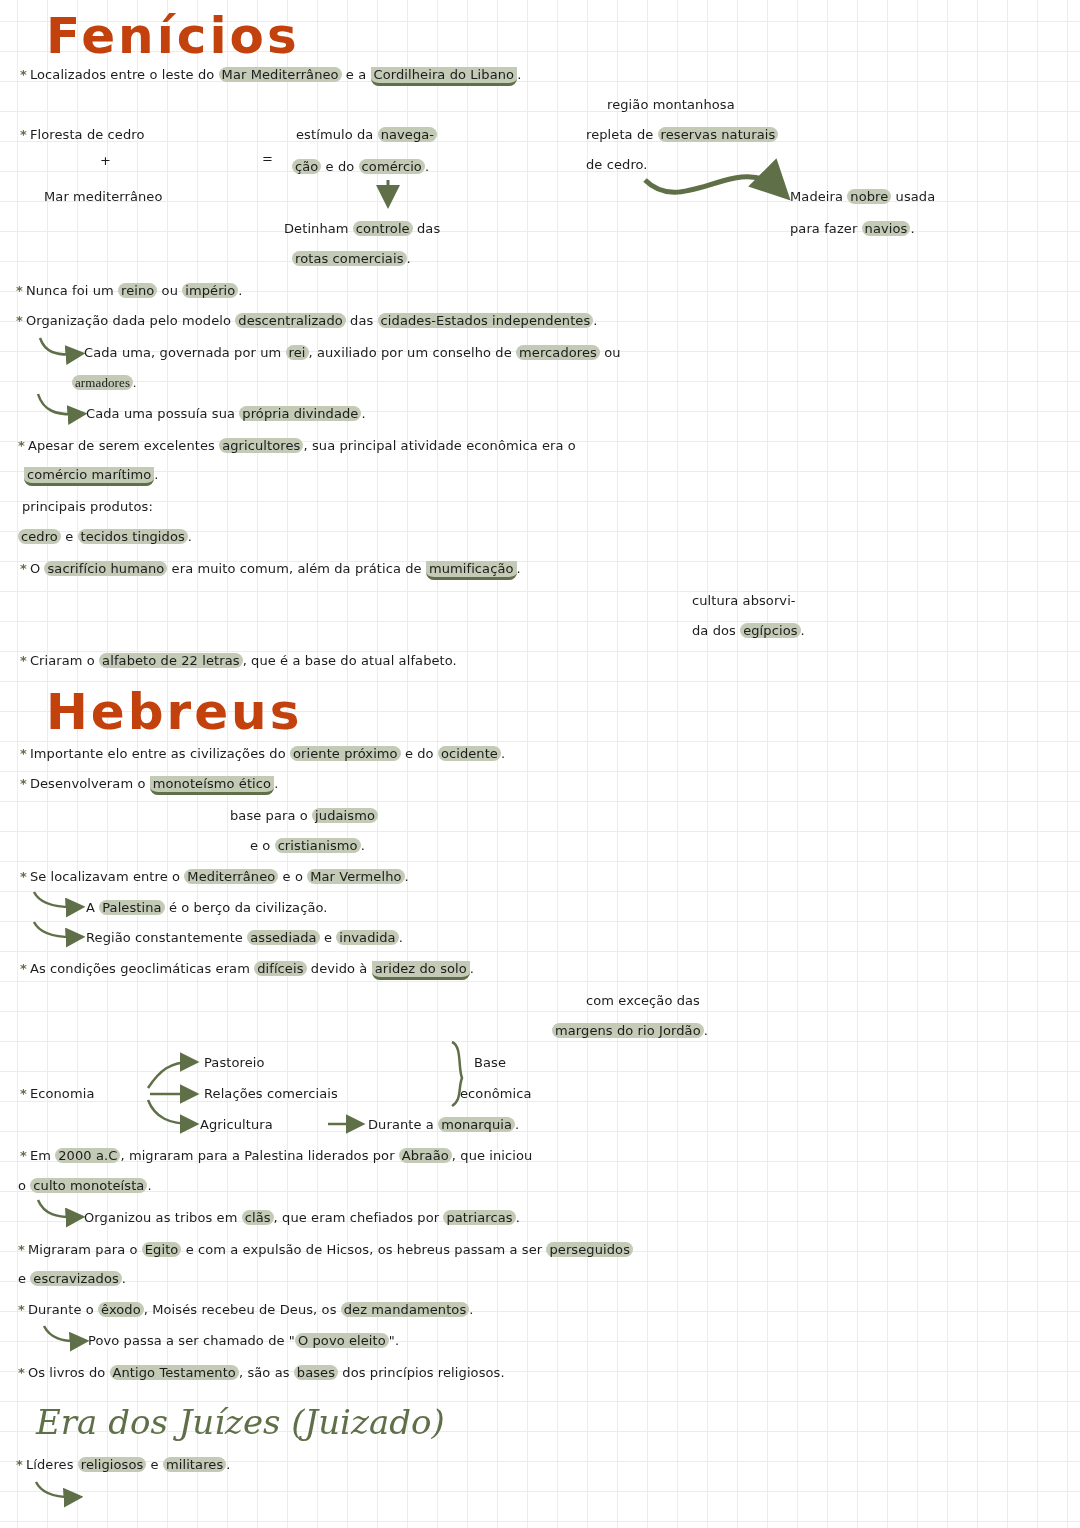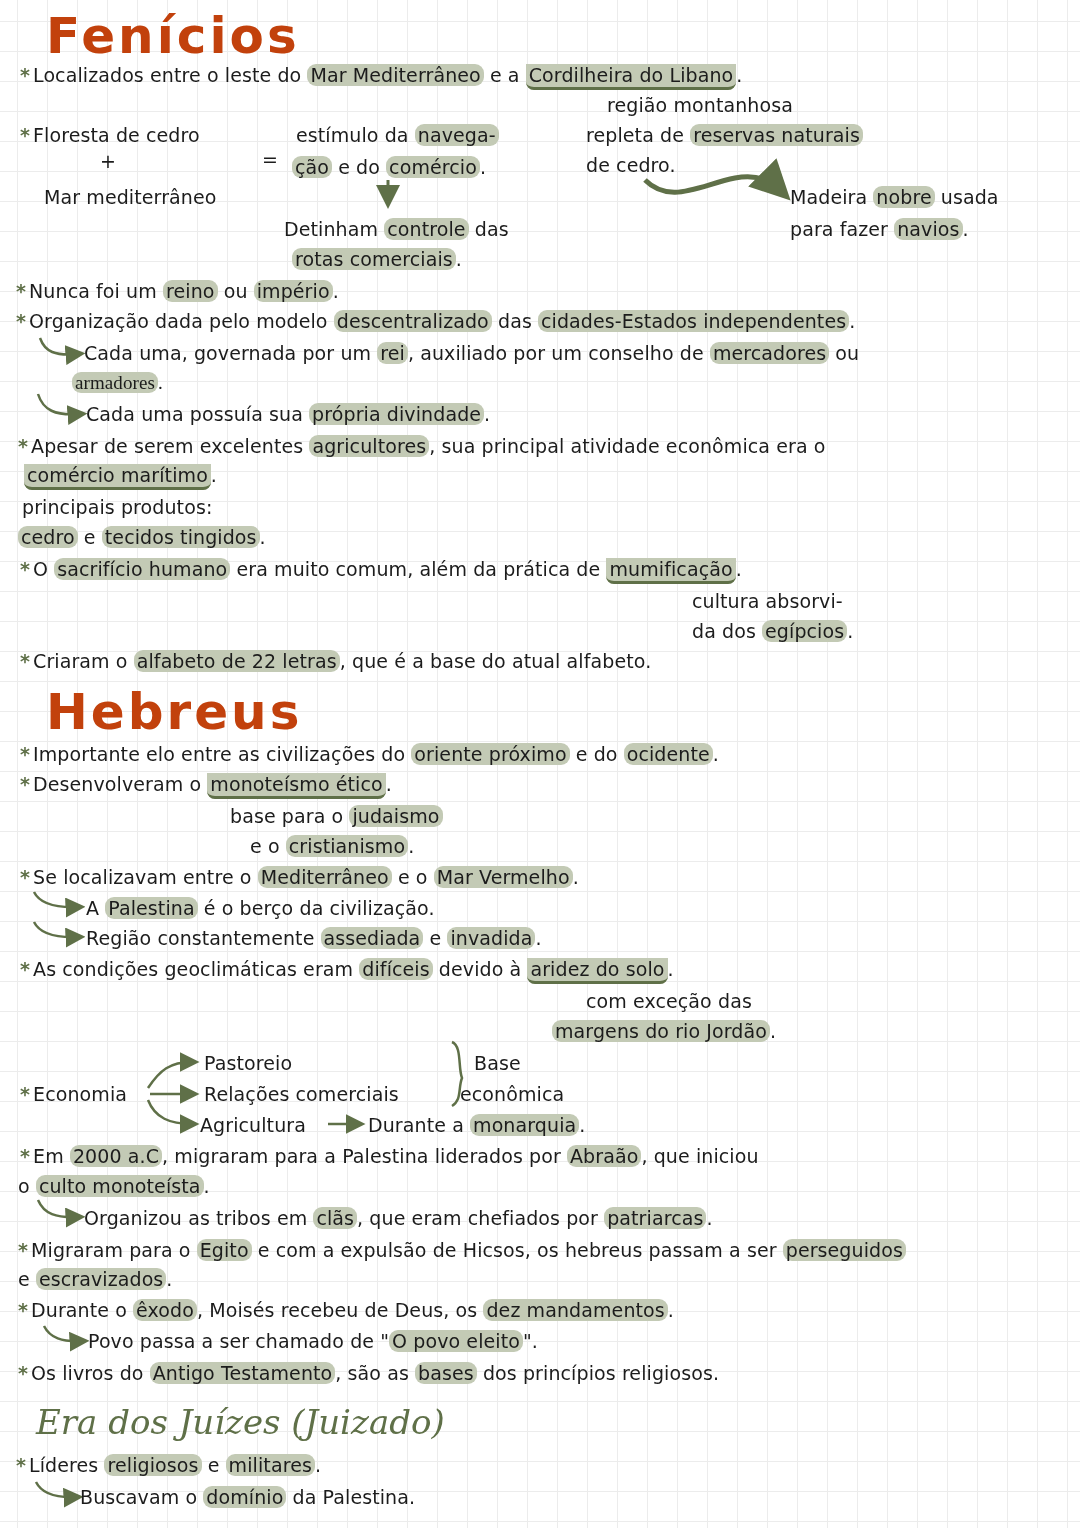--- a/index.html
+++ b/index.html
@@ -8,21 +8,21 @@
     background-color:#ffffff;
     background-image:
       linear-gradient(to right, #ececec 1px, transparent 1px),
       linear-gradient(to bottom, #ececec 1px, transparent 1px);
     background-size:30px 30px;
     background-position:17px 21px;
     font-family:"DejaVu Sans", sans-serif;
     color:#1c1c1c;
   }
   .page { position:absolute; left:0; top:0; width:1080px; height:1528px; }
-  .line { position:absolute; font-size:19px; white-space:nowrap; line-height:26px; letter-spacing:0.1px; }
+  .line { position:absolute; font-size:13px; white-space:nowrap; line-height:26px; letter-spacing:0.1px; }
   .title {
     position:absolute; font-family:"DejaVu Sans", sans-serif; font-weight:bold;
     font-size:50px; color:#c2410c; letter-spacing:3px; line-height:56px;
   }
   .script {
     position:absolute; font-family:"DejaVu Serif", serif; font-style:italic;
     font-size:34px; color:#5f7048; line-height:40px;
   }
   .star { color:#5f7048; font-weight:bold; margin-right:3px; }
   .hl { background:#c3cab5; border-radius:9px; padding:0 3px; }
@@ -138,15 +138,14 @@
   <div class="line" style="left:18px; top:1237px;"><span class="star">*</span><span>Migraram para o </span><span class="hl">Egito</span><span> e com a expulsão de Hicsos, os hebreus passam a ser </span><span class="hl">perseguidos</span></div>
   <div class="line" style="left:18px; top:1266px;"><span>e </span><span class="hl">escravizados</span><span>.</span></div>
 
   <div class="line" style="left:18px; top:1297px;"><span class="star">*</span><span>Durante o </span><span class="hl">êxodo</span><span>, Moisés recebeu de Deus, os </span><span class="hl">dez mandamentos</span><span>.</span></div>
   <div class="line" style="left:88px; top:1328px;"><span>Povo passa a ser chamado de "</span><span class="hl">O povo eleito</span><span>".</span></div>
 
   <div class="line" style="left:18px; top:1360px;"><span class="star">*</span><span>Os livros do </span><span class="hl">Antigo Testamento</span><span>, são as </span><span class="hl">bases</span><span> dos princípios religiosos.</span></div>
 
   <div class="script" style="left:36px; top:1402px;">Era dos Juízes (Juizado)</div>
   <div class="line" style="left:16px; top:1452px;"><span class="star">*</span><span>Líderes </span><span class="hl">religiosos</span><span> e </span><span class="hl">militares</span><span>.</span></div>
-  <div class="line" style="left:80px; top:1484px;"><span>Buscavam o </span><span class="hl">domínio</span><span> da Palestina.</span></div>
 
 </div>
 
 </body></html>

